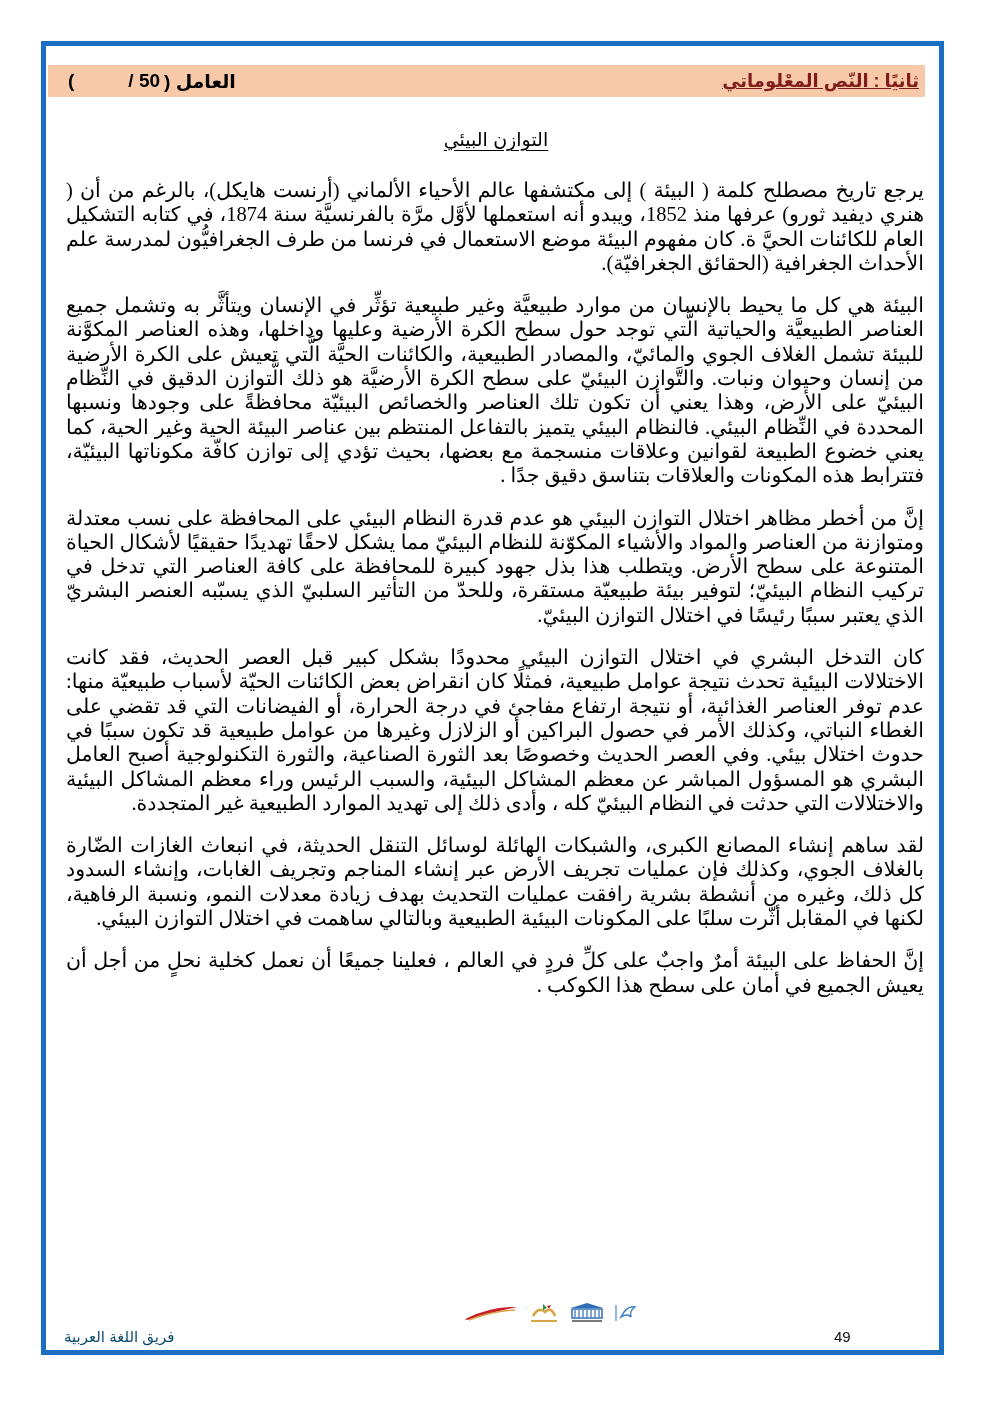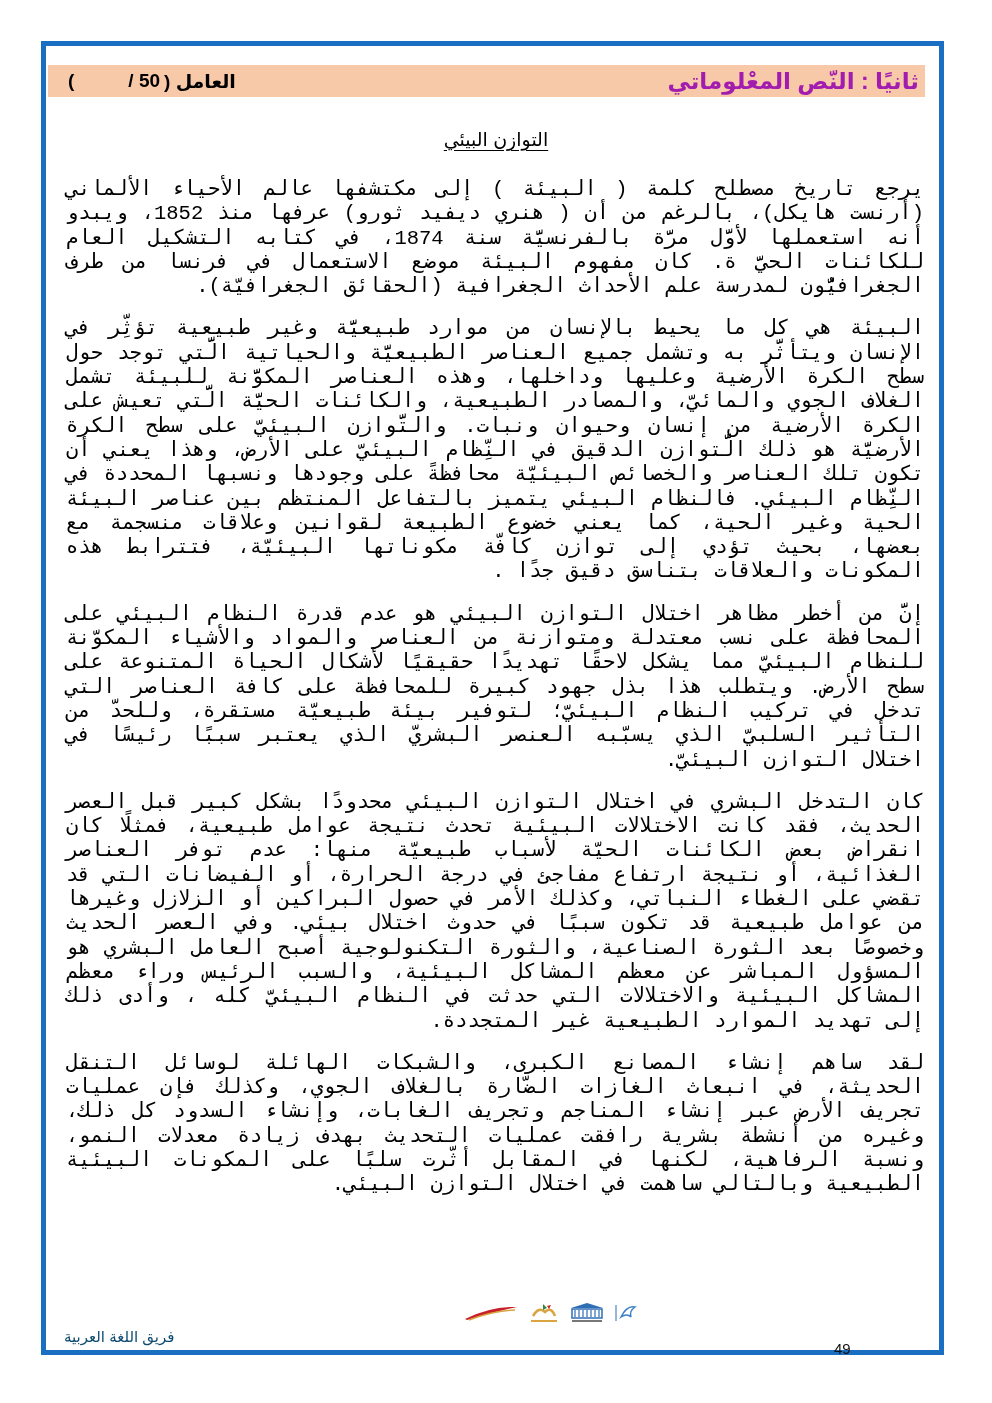--- a/index.html
+++ b/index.html
@@ -33,22 +33,23 @@
     background: #f7c9a9;
     display: flex;
     align-items: center;
     justify-content: space-between;
     padding: 0 6px 0 20px;
     box-sizing: border-box;
     direction: rtl;
   }
   .header-title {
     font-weight: bold;
-    font-size: 23px;
-    color: #a21caf;
+    font-size: 18px;
+    color: #7f1d1d;
+    text-decoration: underline;
   }
   .grade {
     display: flex;
     align-items: center;
     direction: rtl;
     font-weight: bold;
     font-size: 19px;
     color: #000;
     gap: 4px;
   }
@@ -76,21 +77,20 @@
     direction: rtl;
     text-align: justify;
     text-align-last: right;
     font-family: "Liberation Serif", "DejaVu Serif", serif;
     font-size: 20.5px;
     line-height: 24.3px;
     color: #000;
   }
   .body-text p {
     margin: 0 0 18px 0;
-    font-family: Liberation Mono, monospace;
   }
   .footer {
     position: absolute;
     left: 48px;
     top: 1300px;
     width: 877px;
     height: 50px;
     direction: ltr;
   }
   .footer-team {
@@ -110,21 +110,20 @@
     font-size: 16px;
     color: #000;
     direction: rtl;
   }
   .footer-page {
     position: absolute;
     left: 786px;
     top: 28px;
     font-size: 15px;
     color: #111;
-    margin-top: 12px;
   }
   .logos {
     position: absolute;
     left: 415px;
     top: 2px;
     height: 22px;
     display: flex;
     align-items: center;
     gap: 10px;
   }
@@ -146,20 +145,21 @@
 </div>
 
 <div class="doc-title">التوازن البيئي</div>
 
 <div class="body-text">
   <p>يرجع تاريخ مصطلح  كلمة ( البيئة ) إلى مكتشفها عالم الأحياء الألماني (أرنست هايكل)، بالرغم من أن ( هنري ديفيد ثورو) عرفها منذ 1852، ويبدو أنه استعملها لأوَّل مرَّة بالفرنسيَّة سنة 1874، في كتابه التشكيل العام للكائنات الحيَّ ة. كان مفهوم البيئة موضع الاستعمال في فرنسا من طرف الجغرافيُّون لمدرسة علم الأحداث الجغرافية (الحقائق الجغرافيّة).</p>
   <p>البيئة  هي كل ما يحيط بالإنسان من موارد طبيعيَّة وغير طبيعية تؤثِّر في الإنسان ويتأثَّر به وتشمل جميع العناصر الطبيعيَّة والحياتية الَّتي توجد حول سطح الكرة الأرضية وعليها وداخلها، وهذه العناصر المكوَّنة للبيئة تشمل الغلاف الجوي والمائيّ، والمصادر الطبيعية، والكائنات الحيَّة الَّتي تعيش على الكرة الأرضية من إنسان وحيوان ونبات. والتَّوازن البيئيّ على سطح الكرة الأرضيَّة هو ذلك الَّتوازن الدقيق في النِّظام البيئيّ على الأرض، وهذا يعني أن تكون تلك العناصر والخصائص البيئيّة محافظةً على وجودها ونسبها المحددة في النِّظام البيئي. فالنظام البيئي يتميز بالتفاعل المنتظم بين عناصر البيئة الحية وغير الحية، كما يعني خضوع الطبيعة لقوانين وعلاقات منسجمة مع بعضها، بحيث تؤدي إلى توازن كافّة مكوناتها البيئيّة، فتترابط هذه المكونات والعلاقات بتناسق دقيق جدًا .</p>
   <p>إنَّ من أخطر مظاهر اختلال التوازن البيئي هو عدم قدرة النظام البيئي على المحافظة على نسب معتدلة ومتوازنة من العناصر والمواد والأشياء المكوّنة للنظام البيئيّ مما يشكل لاحقًا تهديدًا حقيقيًا لأشكال الحياة المتنوعة على سطح الأرض. ويتطلب هذا بذل جهود كبيرة للمحافظة على كافة العناصر التي تدخل في تركيب النظام البيئيّ؛ لتوفير بيئة طبيعيّة مستقرة، وللحدّ من التأثير السلبيّ الذي يسبّبه العنصر البشريّ الذي يعتبر سببًا رئيسًا في اختلال التوازن البيئيّ.</p>
   <p>كان التدخل البشري في اختلال التوازن البيئي محدودًا بشكل كبير قبل العصر الحديث، فقد كانت الاختلالات البيئية تحدث نتيجة عوامل طبيعية، فمثلًا كان انقراض بعض الكائنات الحيّة لأسباب طبيعيّة منها: عدم توفر العناصر الغذائية، أو نتيجة ارتفاع مفاجئ في درجة الحرارة، أو الفيضانات التي قد تقضي على الغطاء النباتي، وكذلك الأمر في حصول البراكين أو الزلازل وغيرها من عوامل طبيعية قد تكون سببًا في حدوث اختلال بيئي. وفي العصر الحديث وخصوصًا  بعد الثورة الصناعية، والثورة التكنولوجية أصبح العامل البشري هو المسؤول المباشر عن معظم المشاكل البيئية، والسبب الرئيس وراء معظم المشاكل البيئية والاختلالات التي حدثت في النظام البيئيّ كله ، وأدى ذلك إلى تهديد الموارد الطبيعية غير المتجددة.</p>
   <p> لقد ساهم إنشاء المصانع الكبرى، والشبكات الهائلة لوسائل التنقل الحديثة، في انبعاث الغازات الضّارة بالغلاف الجوي، وكذلك فإن عمليات تجريف الأرض عبر إنشاء المناجم وتجريف الغابات، وإنشاء السدود كل ذلك، وغيره من أنشطة بشرية رافقت عمليات التحديث بهدف زيادة معدلات النمو، ونسبة الرفاهية، لكنها في المقابل أثّرت سلبًا على المكونات البيئية الطبيعية وبالتالي ساهمت في اختلال التوازن البيئي.</p>
+  <p>إنَّ الحفاظ على البيئة أمرٌ واجبٌ على كلِّ فردٍ في العالم ، فعلينا جميعًا أن نعمل كخلية نحلٍ من أجل أن يعيش الجميع في أمان على سطح هذا الكوكب .</p>
 </div>
 
 <div class="footer">
   <div class="logos">
     <svg class="logo" width="56" height="18" viewBox="0 0 56 18">
       <path d="M2 15 Q28 2 54 3 Q30 8 4 16 Z" fill="#c8202a"></path>
       <path d="M6 16 Q30 7 52 6" stroke="#d9a441" stroke-width="1.5" fill="none"></path>
     </svg>
     <svg class="logo" width="30" height="22" viewBox="0 0 30 22">
       <path d="M4 14 Q10 4 16 10 Q22 4 26 14" stroke="#d9a441" stroke-width="2.5" fill="none"></path>

